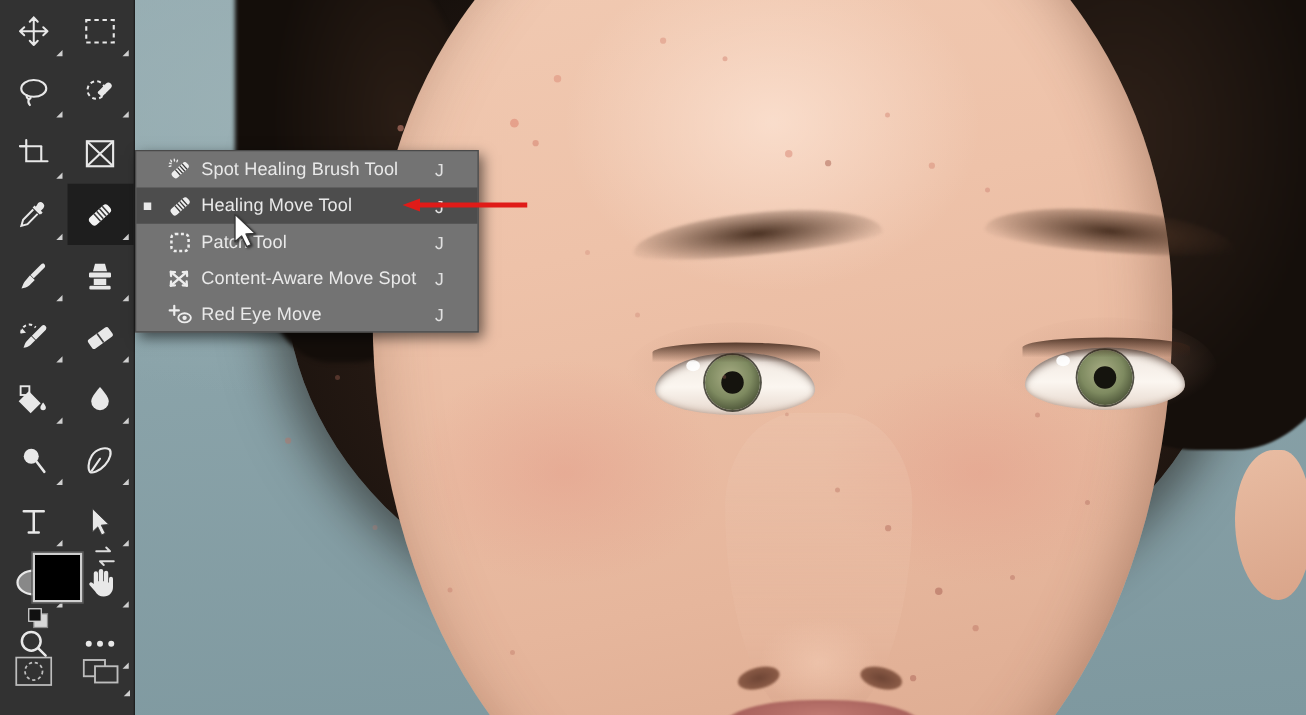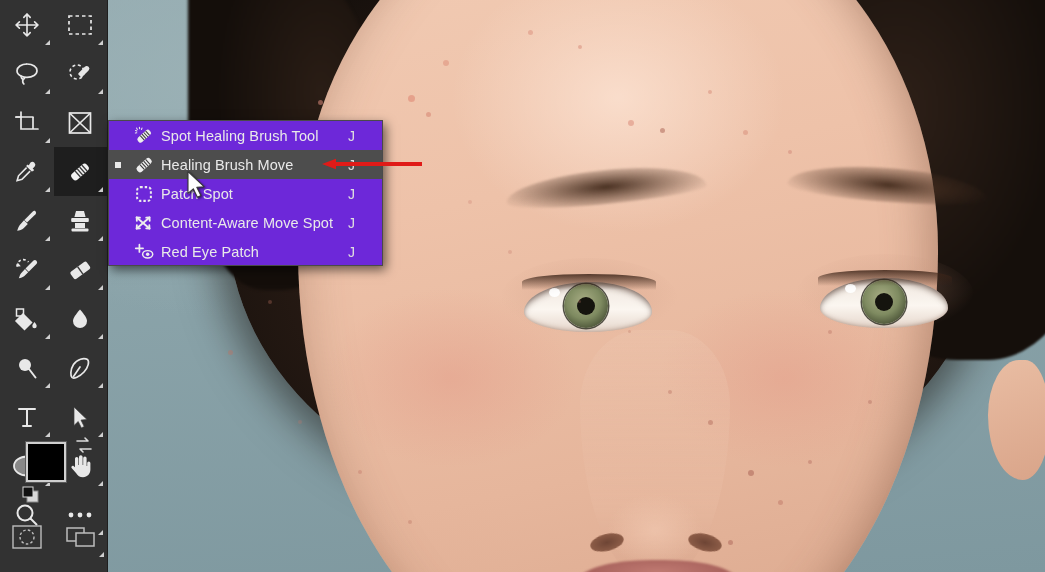--- a/index.html
+++ b/index.html
@@ -177,21 +177,21 @@
   }
   #swap-icon { position: absolute; left: 74px; top: 8px; color: #dcdcdc; }
   #default-swatch-icon { position: absolute; left: 22px; top: 58px; }
 
   #bottom-tools { position: absolute; left: 0; top: 512px; width: 108px; }
 
   
   #flyout {
     position: absolute; left: 108px; top: 120px;
     width: 275px; height: 146px;
-    background: #6d28d9;
+    background: #737373;
     border: 1px solid #4a4a4a;
     box-shadow: 3px 4px 10px rgba(0,0,0,0.55);
   }
   .menu-item {
     position: relative;
     display: flex; align-items: center;
     height: 29px;
     color: #e9e9e9;
     font-size: 14.5px;
     white-space: nowrap;
@@ -546,32 +546,32 @@
           <i></i>
         </span>
       <span class="menu-icon">
         <svg width="22" height="22" viewBox="0 0 24 24">
           <g transform="rotate(-42 12 12)">
             <rect x="2.5" y="8.6" width="19" height="7.2" rx="2.8" fill="#ededed"></rect>
             <path d="M9 8.6v7.2M11.8 8.6v7.2M14.6 8.6v7.2M17.4 8.6v7.2" stroke="#3a3a3a" stroke-width="1.2"></path>
           </g>
         </svg>
       </span>
-      <span class="menu-label">Healing Brush Move</span>
+      <span class="menu-label">Healing Move Tool</span>
       <span class="menu-key">J</span>
     </div>
 
     <div class="menu-item">
       <span class="menu-marker"></span>
       <span class="menu-icon">
         <svg width="22" height="22" viewBox="0 0 24 24" fill="none" stroke="#ededed" stroke-width="2.2" stroke-dasharray="2.6 2.2">
           <rect x="4.5" y="4.5" width="15" height="15" rx="3.5"></rect>
         </svg>
       </span>
-      <span class="menu-label">Patch Spot</span>
+      <span class="menu-label">Patch Tool</span>
       <span class="menu-key">J</span>
     </div>
 
     <div class="menu-item">
       <span class="menu-marker"></span>
       <span class="menu-icon">
         <svg width="22" height="22" viewBox="0 0 24 24" fill="none" stroke="#ededed" stroke-width="2.1" stroke-linecap="round">
           <path d="M4 6l14 12M18 6L4 18"></path>
           <path d="M4 6l.2 3.6M4 6l3.6.2M18 18l-.2-3.6M18 18l-3.6-.2M18 6l-3.6.2M18 6l.2 3.6M4 18l3.6-.2M4 18l.2-3.6" stroke-width="2"></path>
         </svg>
@@ -582,21 +582,21 @@
 
     <div class="menu-item">
       <span class="menu-marker"></span>
       <span class="menu-icon">
         <svg width="22" height="22" viewBox="0 0 24 24" fill="none" stroke="#ededed" stroke-width="1.9" stroke-linecap="round">
           <path d="M3 8h8M7 4v8"></path>
           <ellipse cx="16" cy="14.5" rx="5.5" ry="4" stroke-width="1.6"></ellipse>
           <circle cx="16" cy="14.5" r="1.9" fill="#ededed" stroke="none"></circle>
         </svg>
       </span>
-      <span class="menu-label">Red Eye Patch</span>
+      <span class="menu-label">Red Eye Move</span>
       <span class="menu-key">J</span>
     </div>
   </div>
 
   <div id="annot-arrow">
     <svg width="100" height="14" viewBox="0 0 100 14">
       <path d="M0 7l14-5.2v10.4z" fill="#e01b18"></path>
       <rect x="12" y="5" width="88" height="4" fill="#e01b18"></rect>
     </svg>
   </div>

